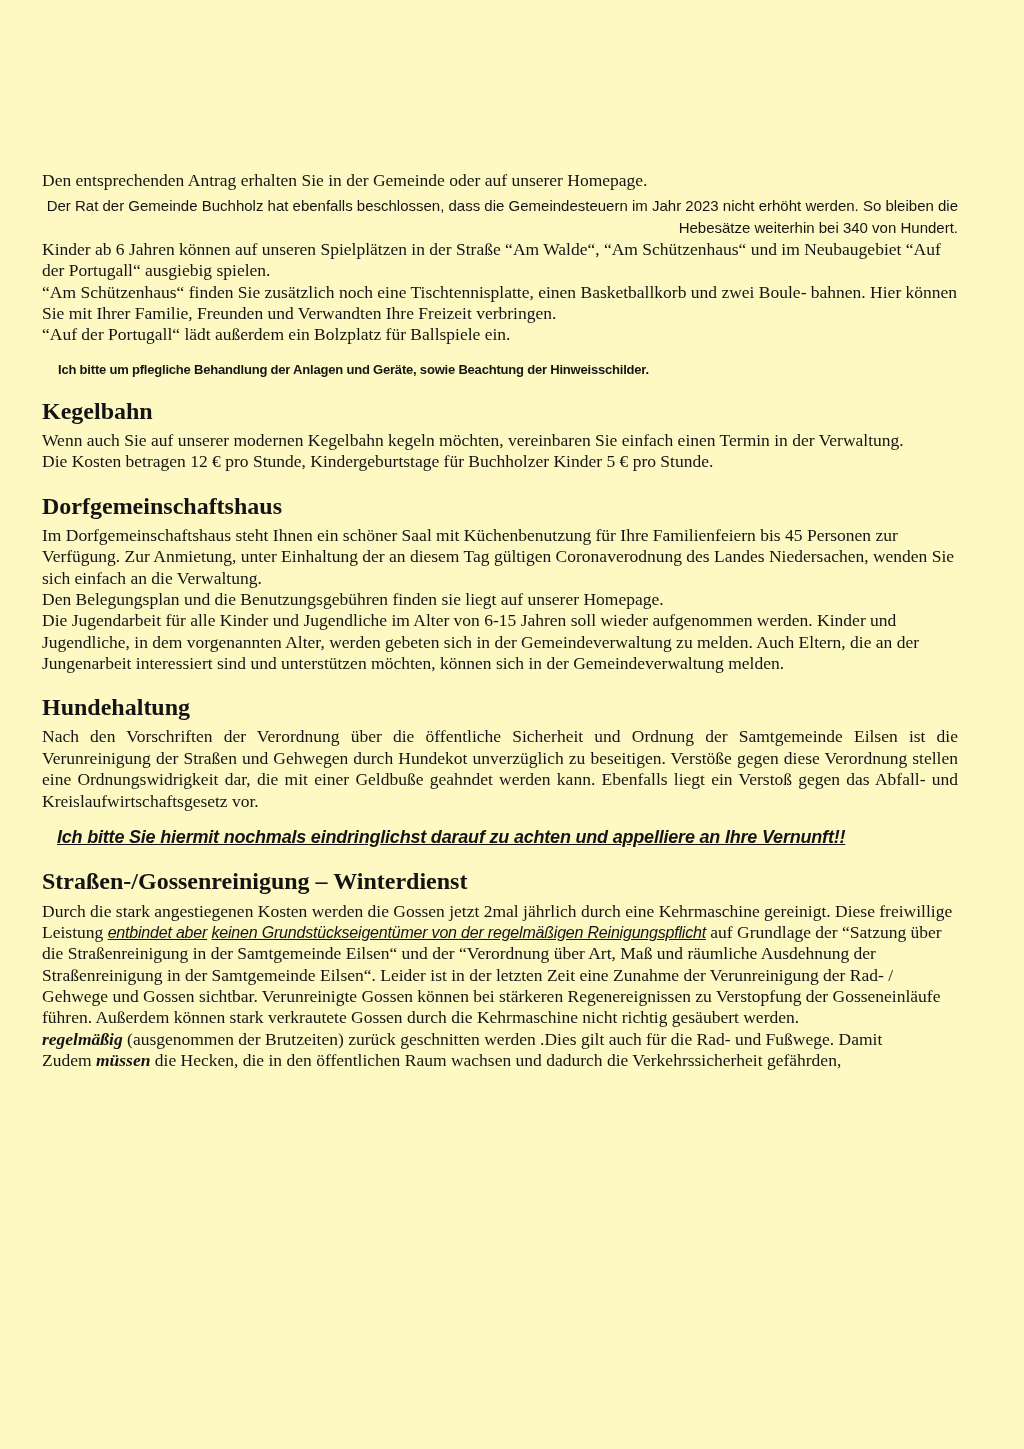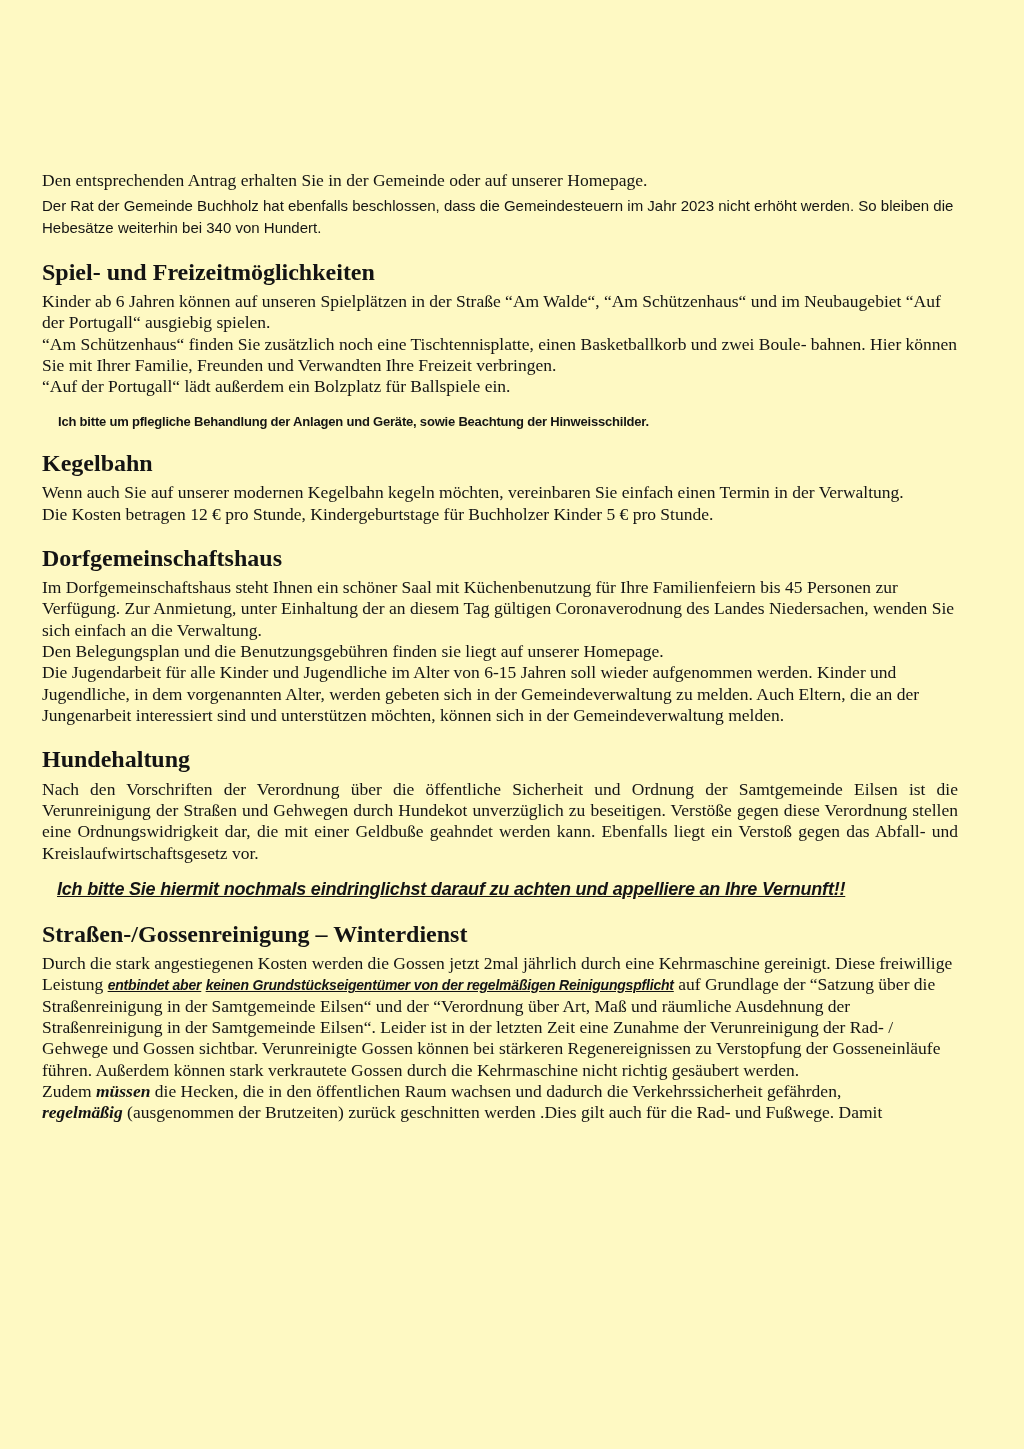--- a/index.html
+++ b/index.html
@@ -22,20 +22,21 @@
     font-family: "Liberation Serif", "DejaVu Serif", serif;
     font-size: 17.5px;
     line-height: 1.22;
     margin: 0;
   }
   .p-sans {
     font-family: "Liberation Sans", "DejaVu Sans", sans-serif;
     font-size: 15px;
     line-height: 1.45;
     margin: 0;
+    text-align: right;
   }
   .p-sans-bold {
     font-family: "Liberation Sans", "DejaVu Sans", sans-serif;
     font-size: 13px;
     font-weight: bold;
     line-height: 1.25;
     margin: 16px;
     letter-spacing: -0.2px;
   }
   .p-sans-biu {
@@ -64,42 +65,41 @@
     line-height: 1.05;
     margin: 17px 0 8px 0;
     letter-spacing: -0.3px;
   }
   .intro {
     margin: 0 0 4px 0;
   }
   
   .r-biu-sans {
     font-family: "Liberation Sans", "DejaVu Sans", sans-serif;
-    font-size: 14px;
-    font-weight: bold;
+    font-size: 16px;
+    font-weight: normal;
     font-style: italic;
     text-decoration: underline;
     letter-spacing: -0.2px;
   }
   .r-bi-serif {
     font-weight: bold;
     font-style: italic;
   }
 </style>
 </head>
 <body>
 
 <div class="page">
   <p class="p-serif intro">Den entsprechenden Antrag erhalten Sie in der Gemeinde oder auf unserer Homepage.</p>
   <div id="sections">
       <section>
         <p class="p-sans"><span>Der Rat der Gemeinde Buchholz hat ebenfalls beschlossen, dass die Gemeindesteuern im Jahr 2023 nicht erhöht werden. So bleiben die Hebesätze weiterhin bei 340 von Hundert.</span></p>
       </section>
       <section>
-        <h2 class="h-serif">Spiel- und Freizeitmöglichkeiten</h2>
         <p class="p-serif"><span>Kinder ab 6 Jahren können auf unseren Spielplätzen in der Straße “Am Walde“, “Am Schützenhaus“ und im Neubaugebiet “Auf der Portugall“ ausgiebig spielen.</span></p>
         <p class="p-serif"><span>“Am Schützenhaus“ finden Sie zusätzlich noch eine Tischtennisplatte, einen Basketballkorb und zwei Boule- bahnen. Hier können Sie mit Ihrer Familie, Freunden und Verwandten Ihre Freizeit verbringen.</span></p>
         <p class="p-serif"><span>“Auf der Portugall“ lädt außerdem ein Bolzplatz für Ballspiele ein.</span></p>
         <p class="p-sans-bold"><span>Ich bitte um pflegliche Behandlung der Anlagen und Geräte, sowie Beachtung der Hinweisschilder.</span></p>
       </section>
       <section>
         <h2 class="h-serif">Kegelbahn</h2>
         <p class="p-serif"><span>Wenn auch Sie auf unserer modernen Kegelbahn kegeln möchten, vereinbaren Sie einfach einen Termin in der Verwaltung.</span></p>
         <p class="p-serif"><span>Die Kosten betragen 12 € pro Stunde, Kindergeburtstage für Buchholzer Kinder 5 € pro Stunde.</span></p>
       </section>
@@ -112,17 +112,17 @@
         <p class="p-serif"><span>Die Jugendarbeit für alle Kinder und Jugendliche im Alter von 6-15 Jahren soll wieder aufgenommen werden. Kinder und Jugendliche, in dem vorgenannten Alter, werden gebeten sich in der Gemeindeverwaltung zu melden. Auch Eltern, die an der Jungenarbeit interessiert sind und unterstützen möchten, können sich in der Gemeindeverwaltung melden.</span></p>
       </section>
       <section>
         <h2 class="h-serif">Hundehaltung</h2>
         <p class="p-serif justify"><span>Nach den Vorschriften der Verordnung über die öffentliche Sicherheit und Ordnung der Samtgemeinde Eilsen ist die Verunreinigung der Straßen und Gehwegen durch Hundekot unverzüglich zu beseitigen. Verstöße gegen diese Verordnung stellen eine Ordnungswidrigkeit dar, die mit einer Geldbuße geahndet werden kann. Ebenfalls liegt ein Verstoß gegen das Abfall- und Kreislaufwirtschaftsgesetz vor.</span></p>
         <p class="p-sans-biu"><span>Ich bitte Sie hiermit nochmals eindringlichst darauf zu achten und appelliere an Ihre Vernunft!!</span></p>
       </section>
       <section>
         <h2 class="h-serif">Straßen-/Gossenreinigung – Winterdienst</h2>
         <p class="p-serif"><span>Durch die stark angestiegenen Kosten werden die Gossen jetzt 2mal jährlich durch eine Kehrmaschine gereinigt. Diese freiwillige Leistung </span><span class="r-biu-sans">entbindet aber</span><span> </span><span class="r-biu-sans">keinen Grundstückseigentümer von der regelmäßigen Reinigungspflicht</span><span> auf Grundlage der “Satzung über die Straßenreinigung in der Samtgemeinde Eilsen“ und der “Verordnung über Art, Maß und räumliche Ausdehnung der Straßenreinigung in der Samtgemeinde Eilsen“. Leider ist in der letzten Zeit eine Zunahme der Verunreinigung der Rad- / Gehwege und Gossen sichtbar. Verunreinigte Gossen können bei stärkeren Regenereignissen zu Verstopfung der Gosseneinläufe führen. Außerdem können stark verkrautete Gossen durch die Kehrmaschine nicht richtig gesäubert werden.</span></p>
+        <p class="p-serif"><span class="r-bi-serif">regelmäßig</span><span> (ausgenommen der Brutzeiten) zurück geschnitten werden .Dies gilt auch für die Rad- und Fußwege. Damit</span></p>
         <p class="p-serif"><span>Zudem </span><span class="r-bi-serif">müssen</span><span> die Hecken, die in den öffentlichen Raum wachsen und dadurch die Verkehrssicherheit gefährden,</span></p>
-        <p class="p-serif"><span class="r-bi-serif">regelmäßig</span><span> (ausgenommen der Brutzeiten) zurück geschnitten werden .Dies gilt auch für die Rad- und Fußwege. Damit</span></p>
       </section>
     </div>
 </div>
 
 </body></html>

